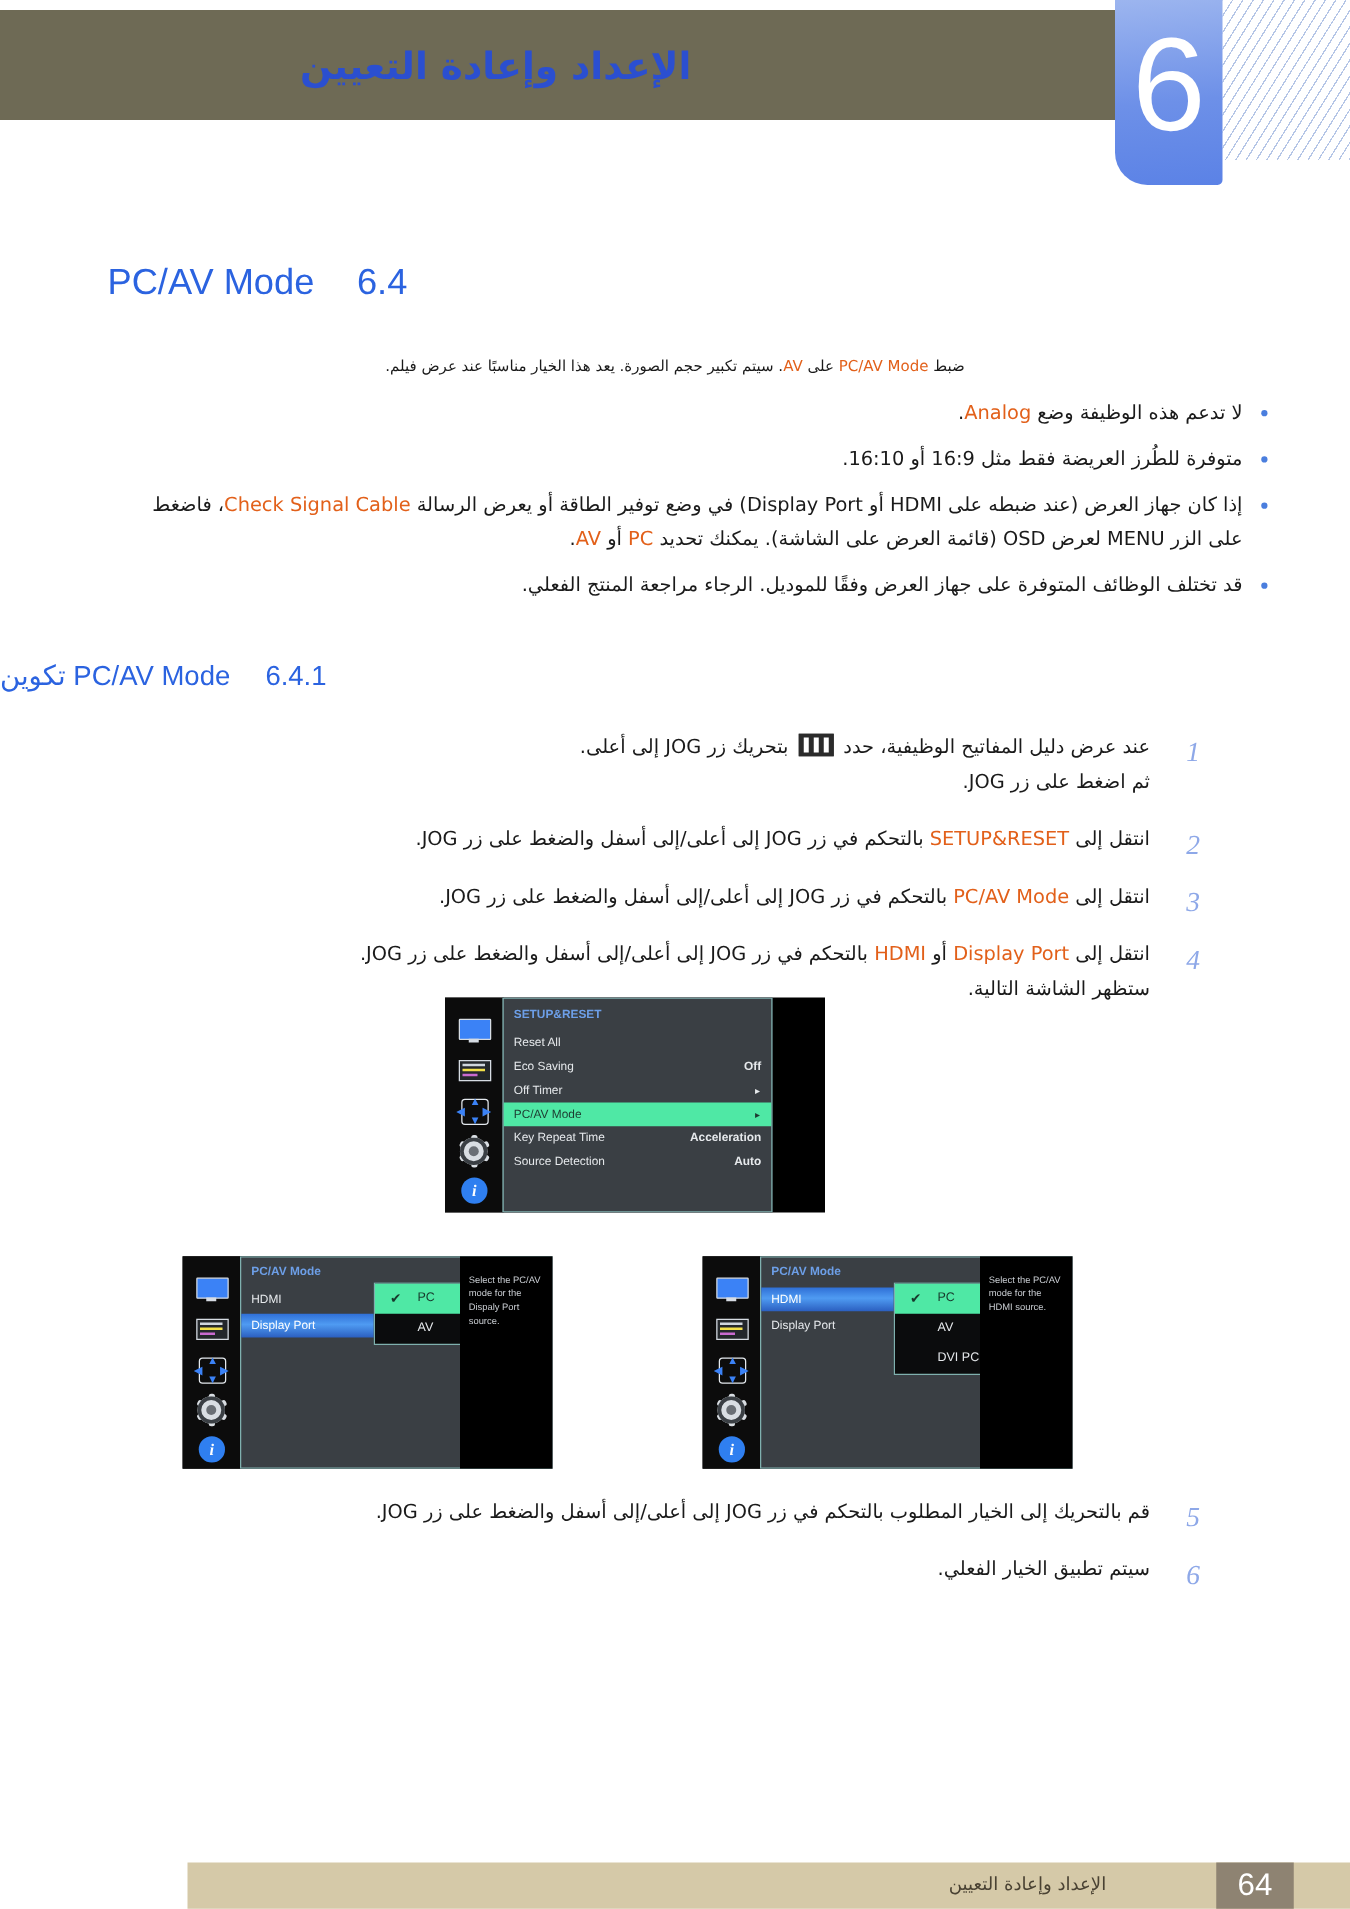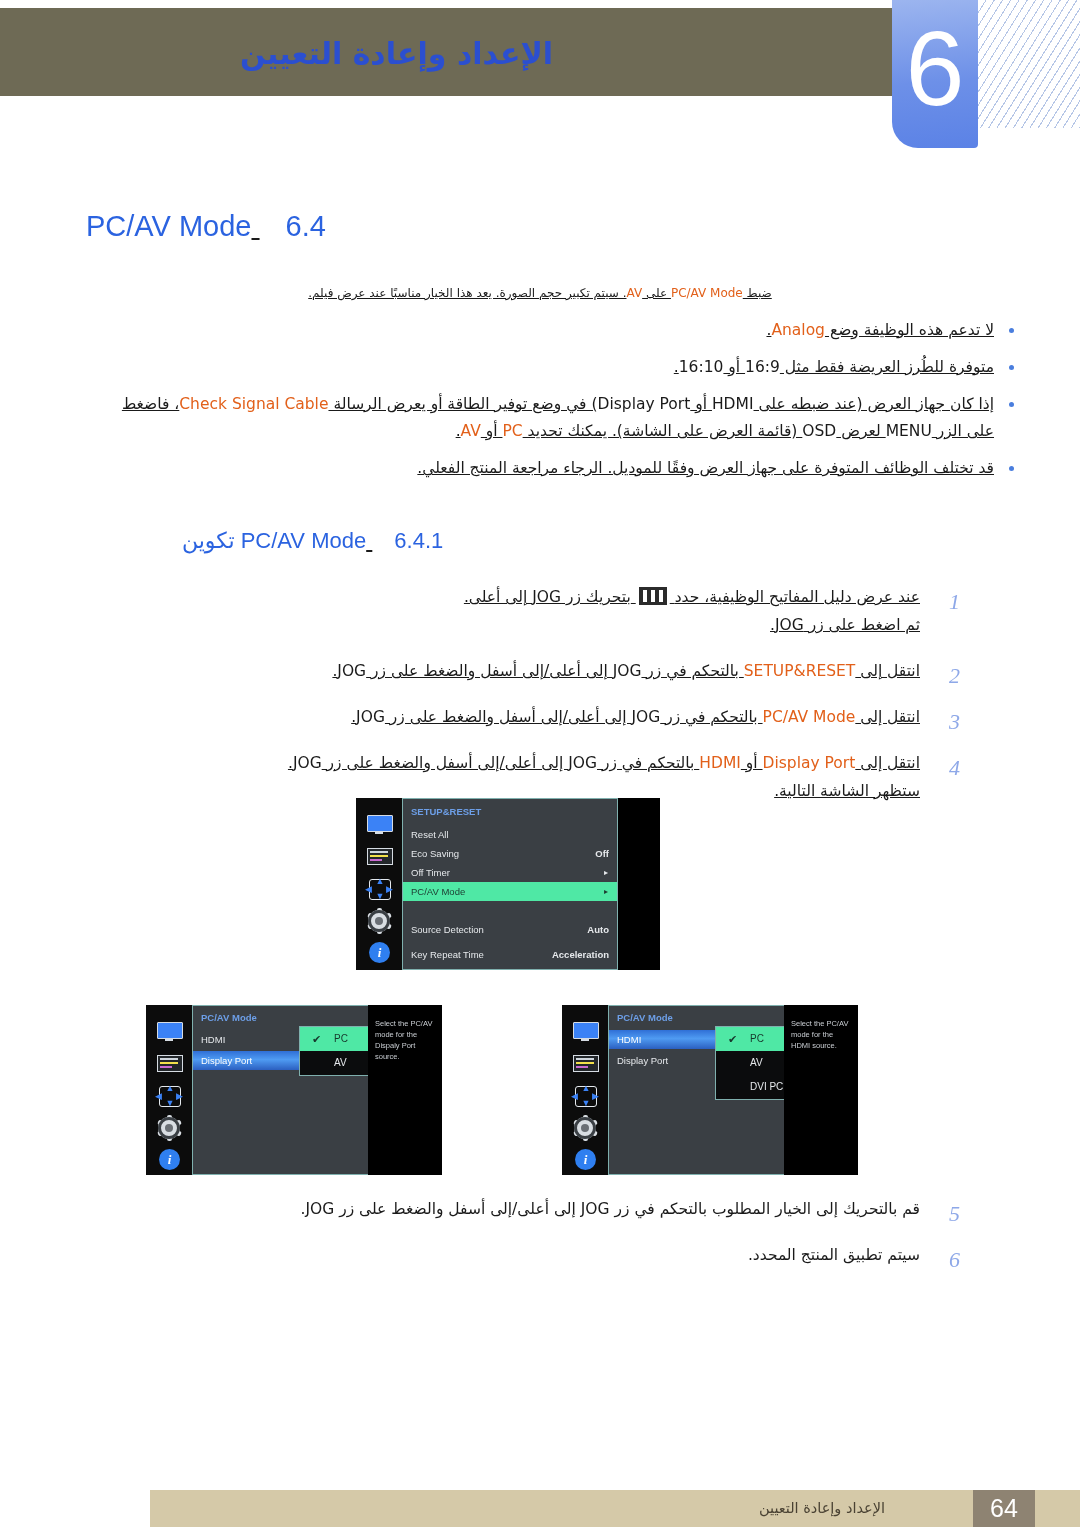--- a/index.html
+++ b/index.html
@@ -35,35 +35,35 @@
   }
   .hdr-title{
     position:absolute;right:200px;top:36px;width:640px;
     text-align:left;
     font-size:30px;font-weight:bold;color:#2b4fd0;
     font-family:"DejaVu Sans","Liberation Sans",sans-serif;
     direction:rtl;
   }
   
   .content{
-    position:absolute;left:0;top:150px;width:1080px;text-decoration:underline;
+    position:absolute;left:0;top:150px;width:1080px;
   }
   .sec-title{
     margin:60px 92px 0 0;
     text-align:left;padding-left:86px;
     font-size:29px;color:#2b63e0;
     direction:ltr;
     font-family:"Liberation Sans",sans-serif;
   }
   .sec-title .num{display:inline-block;margin-left:26px;}
   .sec-title .txt{display:inline-block;}
 
   .subsec-title{
     margin:46px 92px 0 0;
-    text-align:left;padding-left:182px;
+    text-align:left;
     font-size:22px;color:#2b63e0;
     direction:ltr;
     font-family:"Liberation Sans",sans-serif;
   }
   .subsec-title .num{display:inline-block;margin-left:22px;}
   .subsec-title .txt{display:inline-block;direction:rtl;}
 
   .intro{
     margin:40px 60px 0 60px;
     text-align:center;
@@ -324,21 +324,21 @@
         <span class="val">Off</span>
       </div>
       <div class="mrow" style="left:0;right:0;top:64px;">
         <span class="lbl">Off Timer</span>
         <span class="arw">▸</span>
       </div>
       <div class="mrow green" style="left:0;right:0;top:83px;">
         <span class="lbl">PC/AV Mode</span>
         <span class="arw">▸</span>
       </div>
-      <div class="mrow" style="left:0;right:0;top:102px;margin-top:44px;">
+      <div class="mrow" style="left:0;right:0;top:102px;">
         <span class="lbl">Key Repeat Time</span>
         <span class="val">Acceleration</span>
       </div>
       <div class="mrow" style="left:0;right:0;top:121px;">
         <span class="lbl">Source Detection</span>
         <span class="val">Auto</span>
       </div>
       <div class="mrow" style="left:0;right:0;top:140px;margin-top:28px;">
         <span class="lbl">Power LED On</span>
         <span class="val">Stand-by</span>
@@ -457,20 +457,20 @@
   </div>
 </div>
 
 <ol class="steps" style="position:absolute;left:120px;top:1196px;width:840px;margin:0;">
   <li style="margin-top:0;">
     <span class="sn">5</span>
     قم بالتحريك إلى الخيار المطلوب بالتحكم في زر <span class="ltr">JOG</span> إلى أعلى/إلى أسفل والضغط على زر <span class="ltr">JOG</span>.
   </li>
   <li>
     <span class="sn">6</span>
-    <span>سيتم تطبيق المنتج المحدد.</span>
+    <span>سيتم تطبيق الخيار الفعلي.</span>
   </li>
 </ol>
 
 <div class="footer">
   <div class="foot-txt">الإعداد وإعادة التعيين</div>
   <div class="foot-num">64</div>
 </div>
 
 </body></html>

